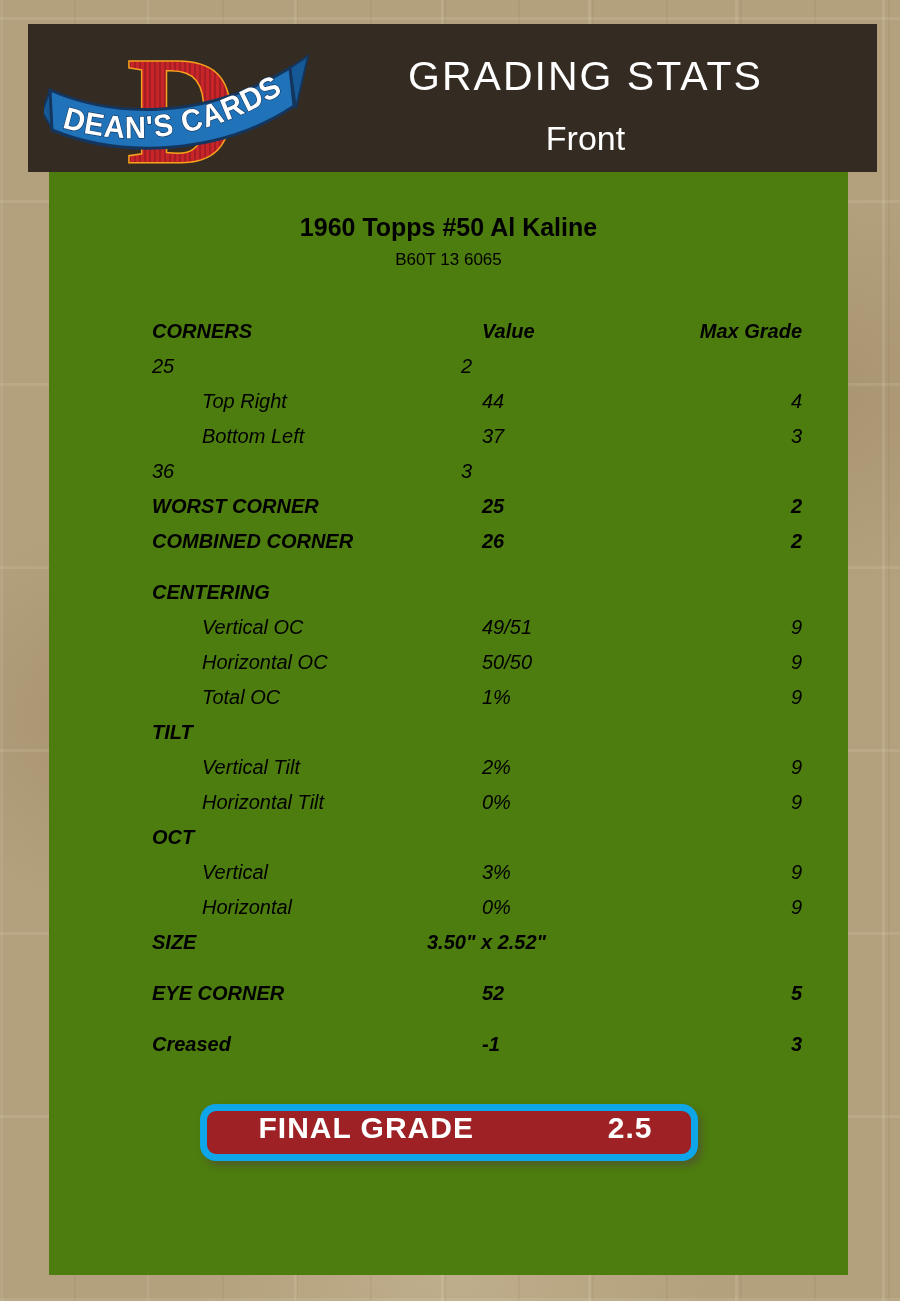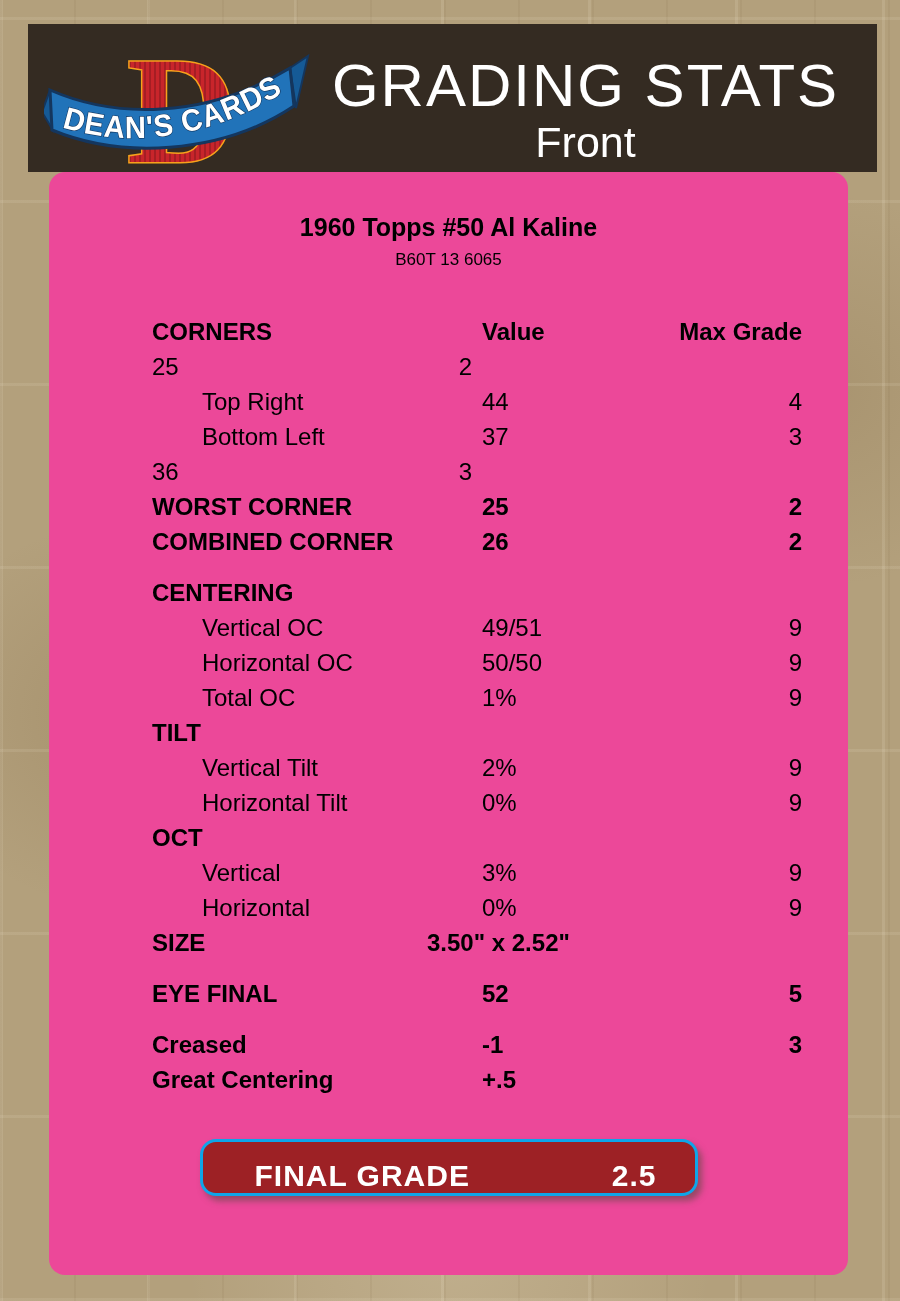--- a/index.html
+++ b/index.html
@@ -48,88 +48,87 @@
   }
   .logo-wrap svg { position: absolute; left: 16px; top: 0; }
   .banner-titles {
     flex: 1 1 auto;
     text-align: center;
     padding-right: 34px;
     color: #ffffff;
   }
   .banner-title {
     margin-top: 32px;
-    font-size: 60px;
+    font-size: 41px;
     font-weight: 400;
     letter-spacing: 2px;
     line-height: 1.0;
   }
   .banner-subtitle {
-    margin-top: 5px;
-    font-size: 43px;
+    margin-top: 24px;
+    font-size: 34px;
     font-weight: 400;
     line-height: 1.0;
   }
 
   
   .content {
     position: absolute;
     left: 49px;
     top: 172px;
     width: 799px;
     height: 1103px;
-    background: #ec4899;
+    background: #4d7c0f;
     color: #000;
     box-sizing: border-box;
     padding-top: 40px;
-    border-radius: 16px;
   }
   .card-title {
     text-align: center;
     font-size: 25px;
     font-weight: bold;
     line-height: 31px;
   }
   .card-code {
     text-align: center;
     font-size: 17px;
     font-weight: 400;
     line-height: 33px;
   }
 
   
   .grading-table {
     margin-top: 38px;
     margin-left: 103px;
     width: 660px;
   }
-  .row { display: flex; height: 35px; align-items: center; font-size: 24px; }
+  .row { display: flex; height: 35px; align-items: center; font-size: 20px; font-style: italic; }
   .row.bold { font-weight: bold; }
   .c-label { flex: 0 0 330px; }
   .row.indent .c-label { padding-left: 50px; box-sizing: border-box; }
   .c-value { flex: 0 0 132px; text-align: left; white-space: nowrap; }
   .c-max   { flex: 0 0 160px; margin-left: 28px; text-align: right; }
   .row.wide-value .c-value { transform: translateX(-55px); }
   .spacer { height: 16px; }
 
   
   .final-grade {
     margin: 42px auto 0 auto;
     width: 498px;
     height: 57px;
     box-sizing: border-box;
     background: #9d2125;
-    border: 3px solid #0ea5e9;
+    border: 7px solid #0ea5e9;
     border-radius: 16px;
     box-shadow: 4px 5px 6px rgba(80, 72, 58, 0.55);
     color: #ffffff;
     font-size: 30px;
     font-weight: bold;
     display: flex;
-    align-items: flex-end;
+    align-items: flex-start;
     justify-content: space-between;
     padding: 0 38px 0 52px;
     letter-spacing: 1px;
     cursor: pointer;
   }
 </style>
 </head>
 <body>
 
 <div class="bg-collage"></div>
@@ -269,36 +268,31 @@
     <div class="c-max">9</div>
   </div>
 
   <div class="row bold wide-value">
     <div class="c-label">SIZE</div>
     <div class="c-value">3.50" x 2.52"</div>
     <div class="c-max"></div>
   </div>
 <div class="spacer"></div>
   <div class="row bold">
-    <div class="c-label">EYE FINAL</div>
+    <div class="c-label">EYE CORNER</div>
     <div class="c-value">52</div>
     <div class="c-max">5</div>
   </div>
 <div class="spacer"></div>
   <div class="row bold">
     <div class="c-label">Creased</div>
     <div class="c-value">-1</div>
     <div class="c-max">3</div>
   </div>
 
-  <div class="row bold">
-    <div class="c-label">Great Centering</div>
-    <div class="c-value">+.5</div>
-    <div class="c-max"></div>
-  </div>
 </div>
 
     <div class="final-grade">
       <span>FINAL GRADE</span>
       <span>2.5</span>
     </div>
   </div>
 
 </div>
 

